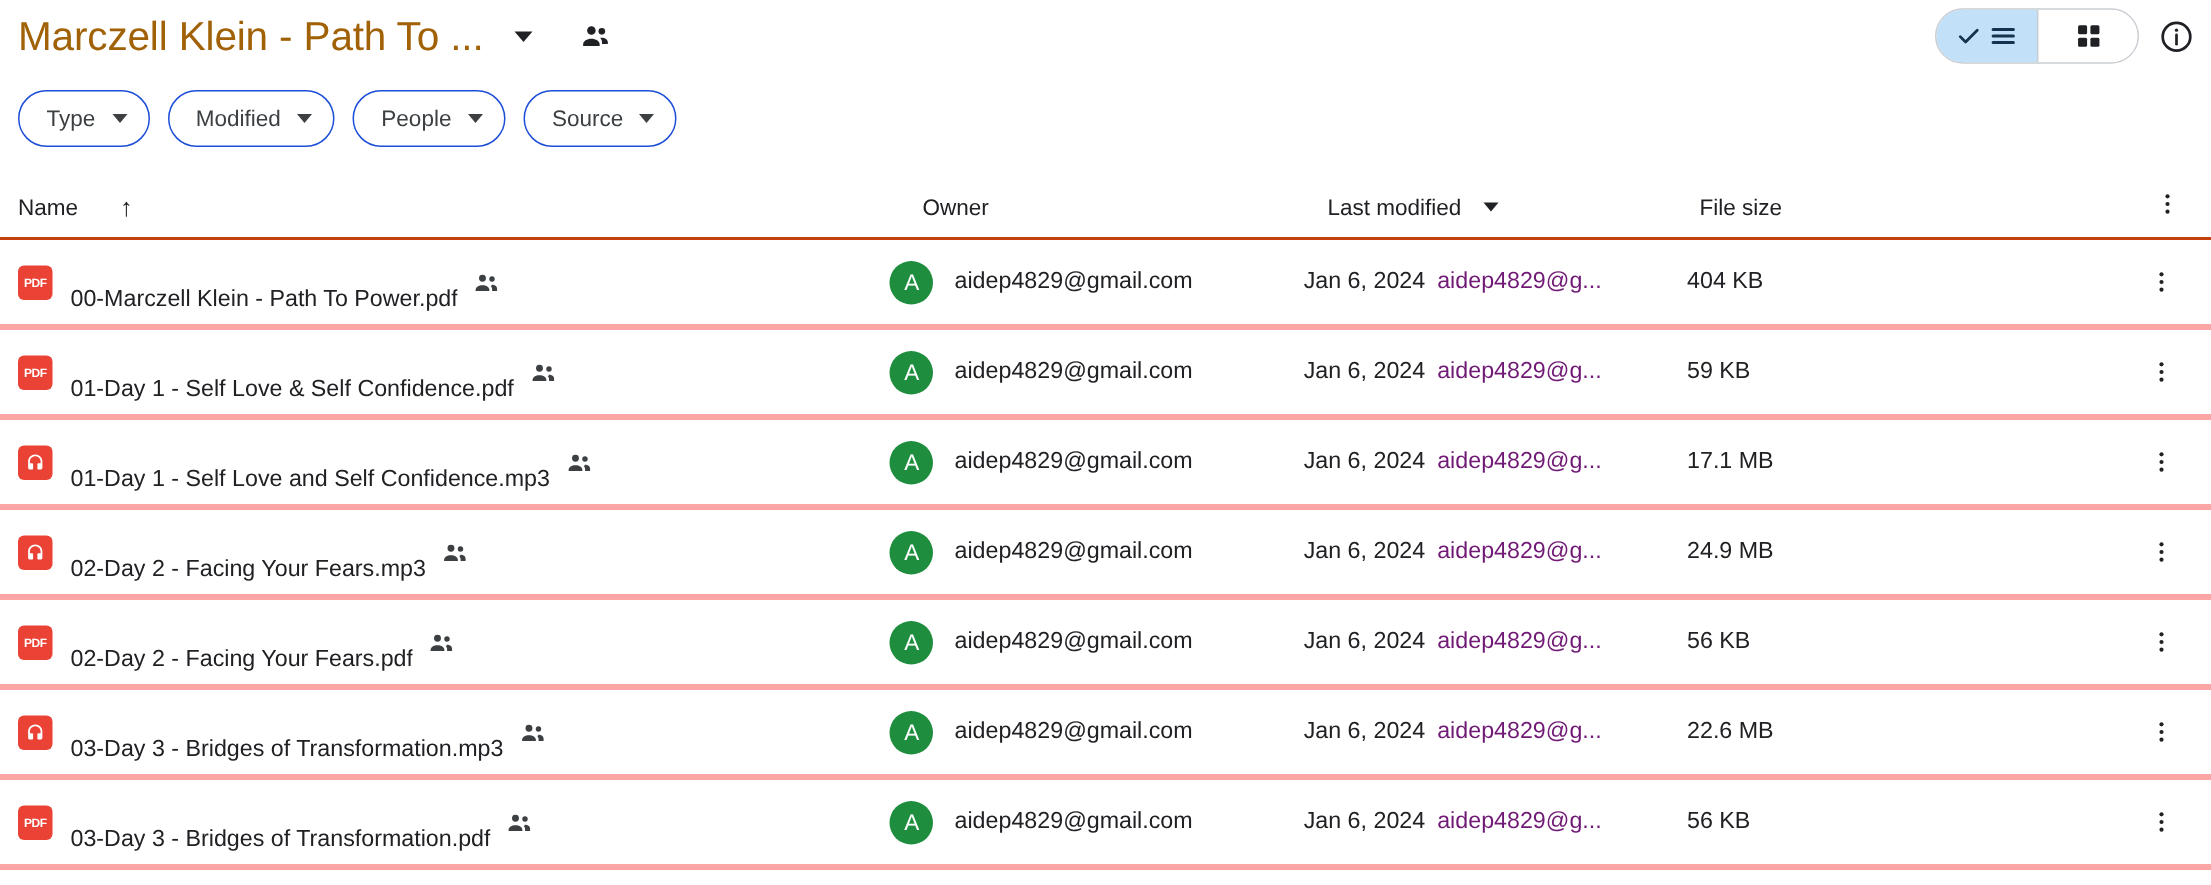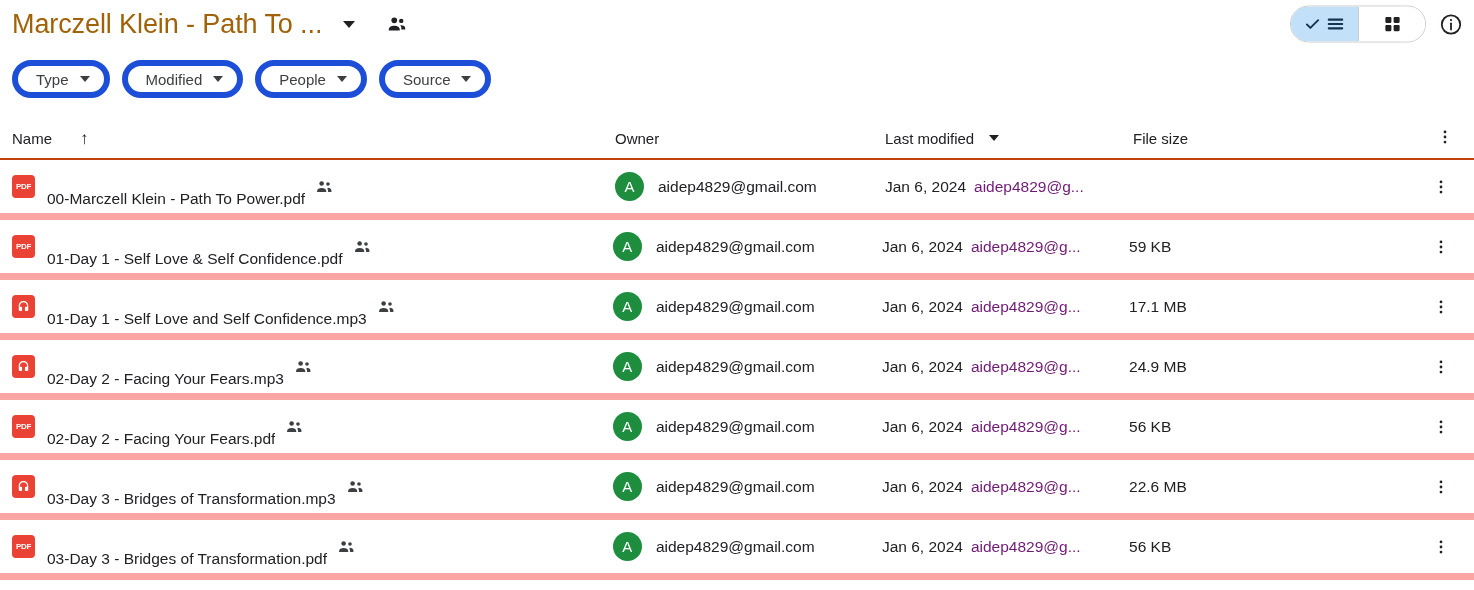--- a/index.html
+++ b/index.html
@@ -85,21 +85,21 @@
     gap: 12px;
     padding: 12px 0 0 12px;
     height: 56px;
   }
   .chip {
     height: 38px;
     display: flex;
     align-items: center;
     gap: 11px;
     padding: 0 14px 0 18px;
-    border: 6px solid #1d4ed8;
+    border: 1px solid #1d4ed8;
     border-radius: 19px;
     font-size: 15px;
     color: #3c4043;
     background: #fff;
     cursor: pointer;
     white-space: nowrap;
   }
   .chip-caret {
     width: 0; height: 0;
     border-left: 5px solid transparent;
@@ -117,24 +117,25 @@
     font-size: 15px;
     color: #202124;
     border-bottom: 2px solid #c2410c;
     margin: 14px 0 0 0;
   }
   .row {
     display: flex;
     align-items: center;
     height: 60px;
     padding: 0 12px;
-    border-bottom: 7px solid #fca5a5;
+    border-bottom: 4px solid #fca5a5;
     font-size: 15.5px;
     color: #202124;
     cursor: pointer;
+    gap: 28px;
   }
 
   
   .c-name   { width: 603px; display: flex; align-items: center; min-width: 0; }
   .c-owner  { width: 270px; display: flex; align-items: center; min-width: 0; }
   .c-mod    { width: 248px; display: flex; align-items: center; gap: 8px; min-width: 0; }
   .c-size   { width: 300px; display: flex; align-items: center; min-width: 0; }
   .c-menu   { flex: 1; display: flex; align-items: center; justify-content: flex-end; padding-right: 8px; }
 
   .head-name { display: flex; align-items: center; gap: 28px; }
@@ -328,20 +329,23 @@
     <div class="c-owner">
       <span class="avatar">A</span>
       <span class="owner-email">aidep4829@gmail.com</span>
     </div>
 
     <div class="c-mod">
       <span class="mod-date">Jan 6, 2024</span>
       <span class="mod-user">aidep4829@g...</span>
     </div>
 
+    <div class="c-size">
+      <span class="size-text">404 KB</span>
+    </div>
 
     <div class="c-menu">
       <span class="row-menu">
         <svg width="18" height="18" viewBox="0 0 24 24" fill="#202124">
           <circle cx="12" cy="5.2" r="1.85"></circle>
           <circle cx="12" cy="12" r="1.85"></circle>
           <circle cx="12" cy="18.8" r="1.85"></circle>
         </svg>
       </span>
     </div>

